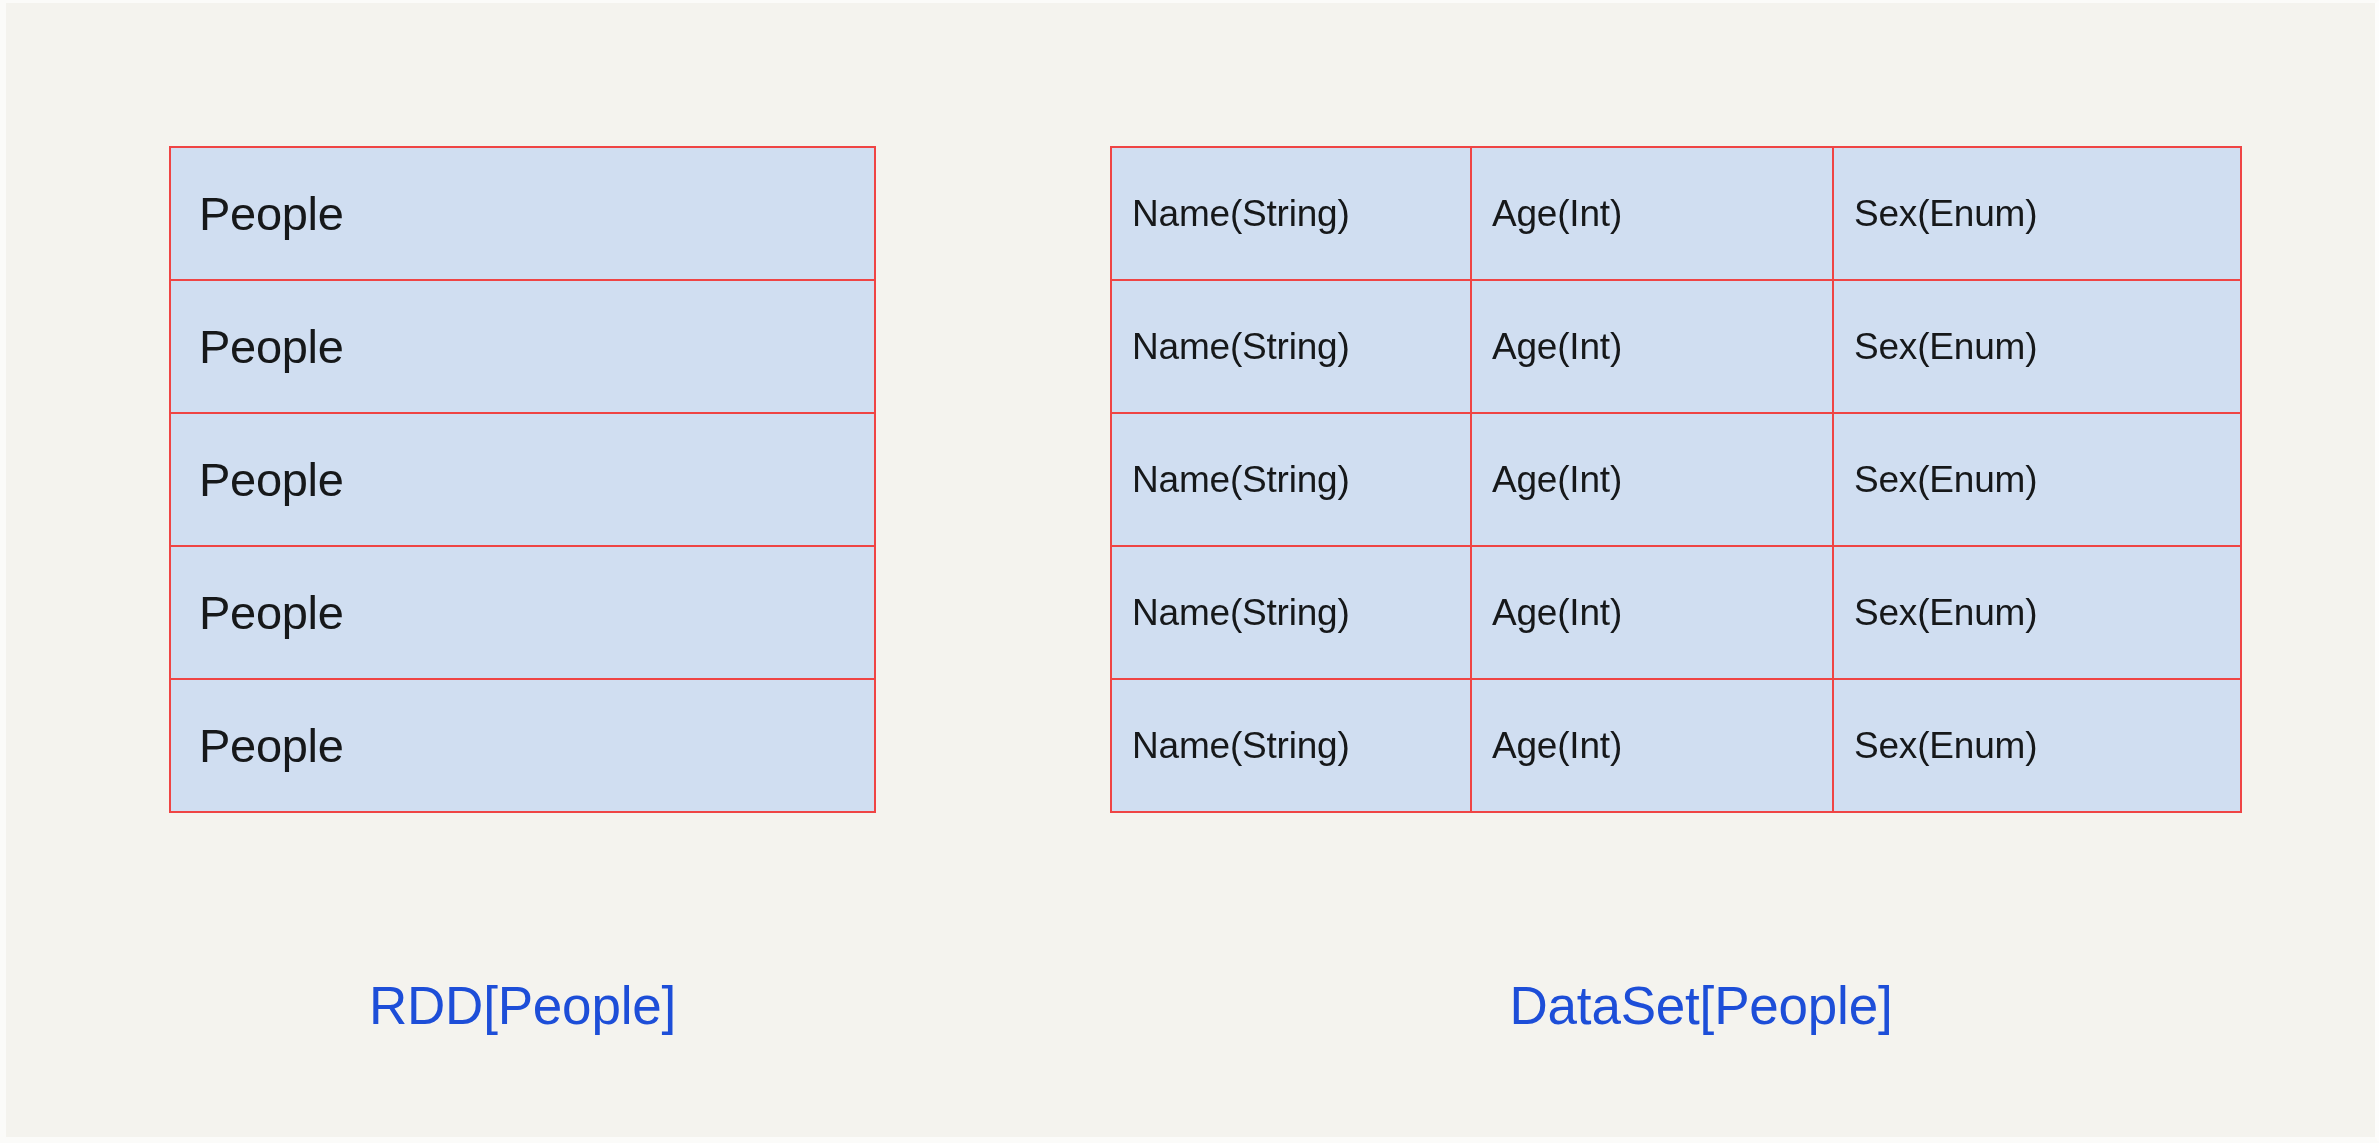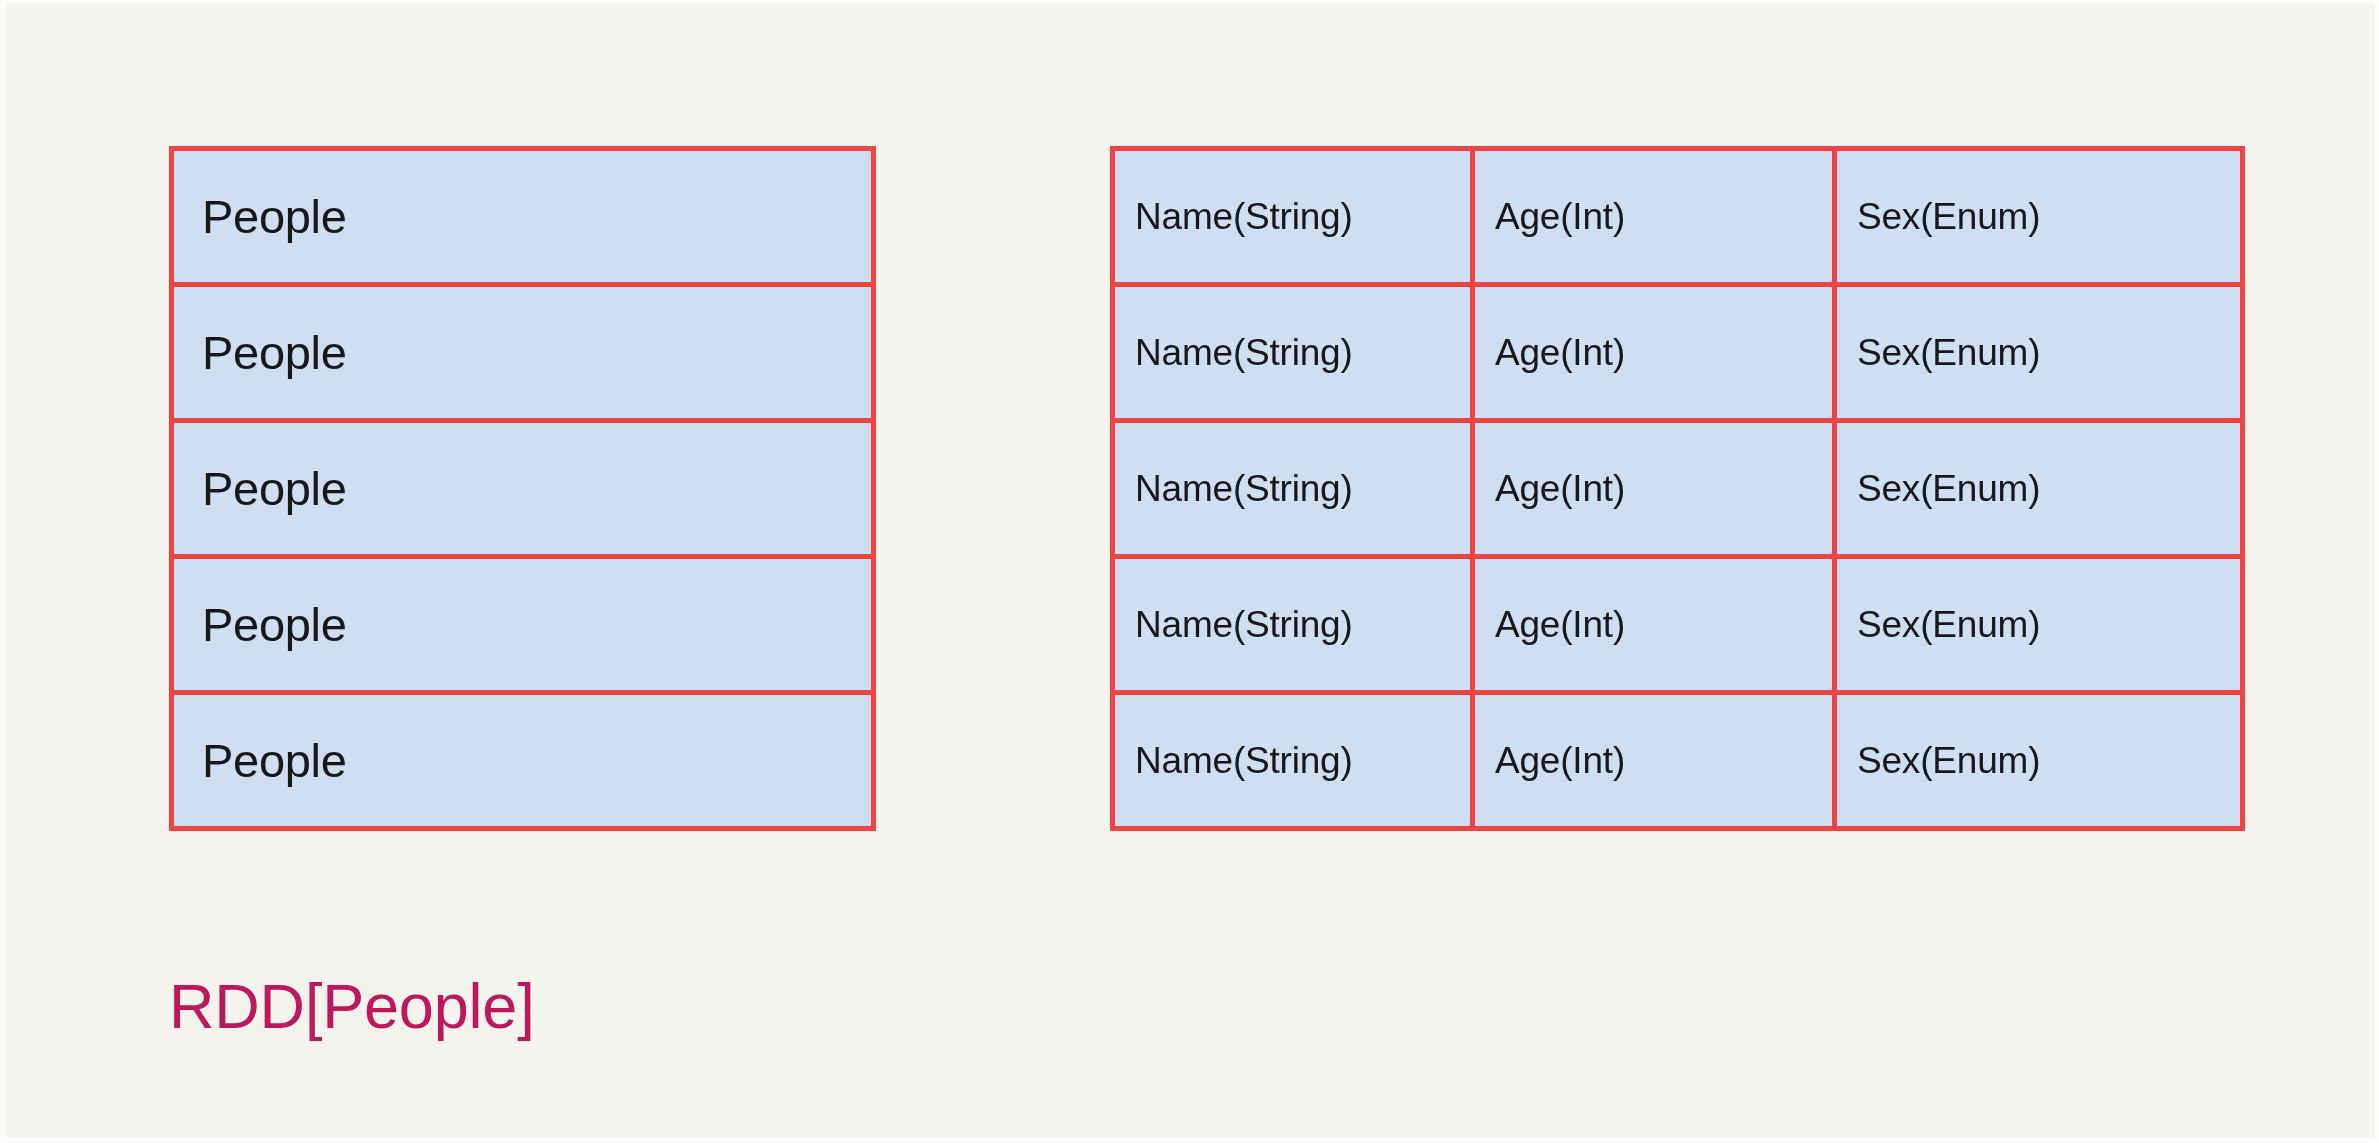--- a/index.html
+++ b/index.html
@@ -29,21 +29,21 @@
 
   .grid-table {
     position: absolute;
     border-collapse: collapse;
     table-layout: fixed;
     background: #d0def1;
   }
 
   .grid-table td {
     background: #d0def1;
-    border: 5px solid #ef4444;
+    border: 2px solid #ef4444;
     color: #16181a;
     vertical-align: middle;
     white-space: nowrap;
     overflow: hidden;
   }
 
   
   #rdd-table {
     left: 163px;
     top: 143px;
@@ -73,22 +73,23 @@
   #dataset-table col.col-name { width: 360px; }
   #dataset-table col.col-age  { width: 362px; }
   #dataset-table col.col-sex  { width: 408px; }
 
   
   .caption {
     position: absolute;
     top: 968px;
     height: 70px;
     line-height: 70px;
-    font-size: 63px;
-    color: #be185d;
+    font-size: 53px;
+    color: #1d4ed8;
+    text-align: center;
     letter-spacing: -0.2px;
     white-space: nowrap;
   }
   #rdd-caption {
     left: 163px;
     width: 707px;
   }
   #dataset-caption {
     left: 1130px;
     width: 1130px;
@@ -149,14 +150,15 @@
         <td>Sex(Enum)</td>
       </tr>
       <tr>
         <td>Name(String)</td>
         <td>Age(Int)</td>
         <td>Sex(Enum)</td>
       </tr>
     </tbody>
   </table>
 
+  <div id="dataset-caption" class="caption">DataSet[People]</div>
 
 </div>
 
 </body></html>

